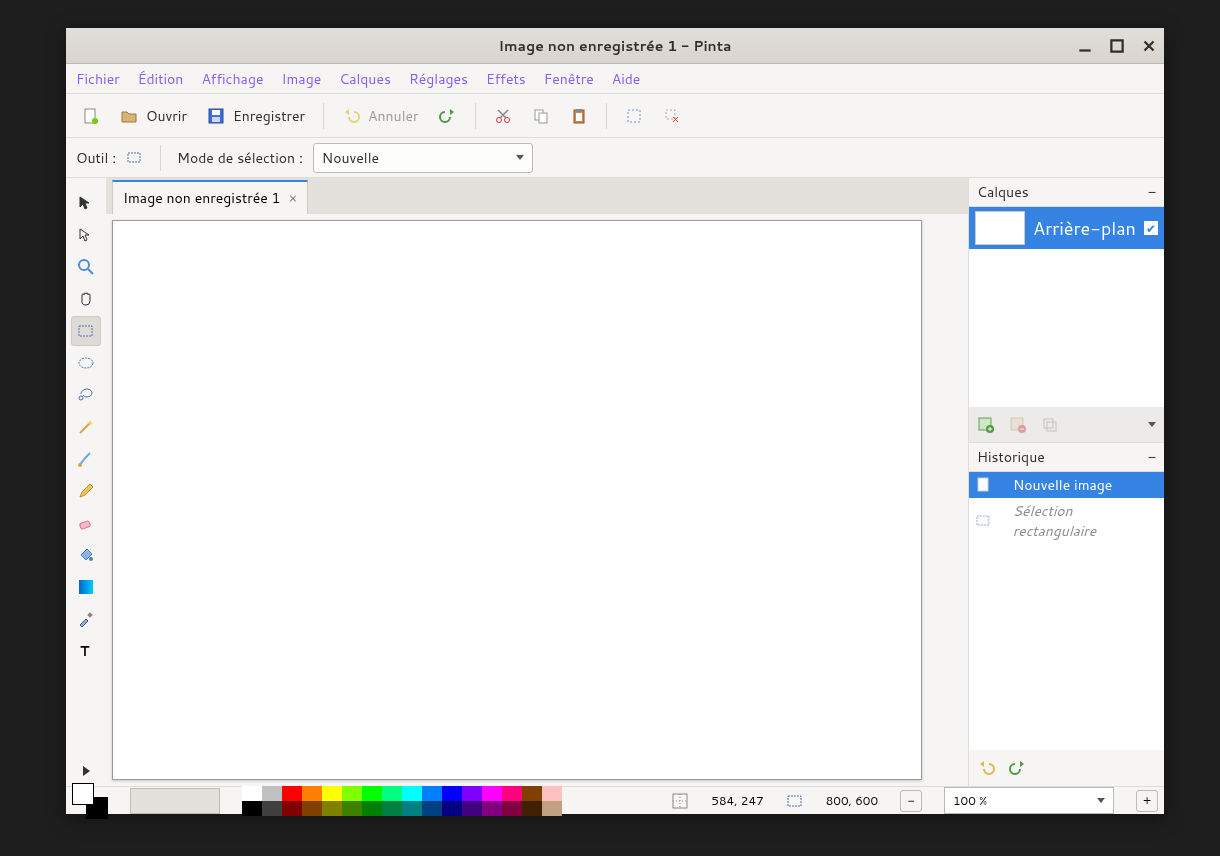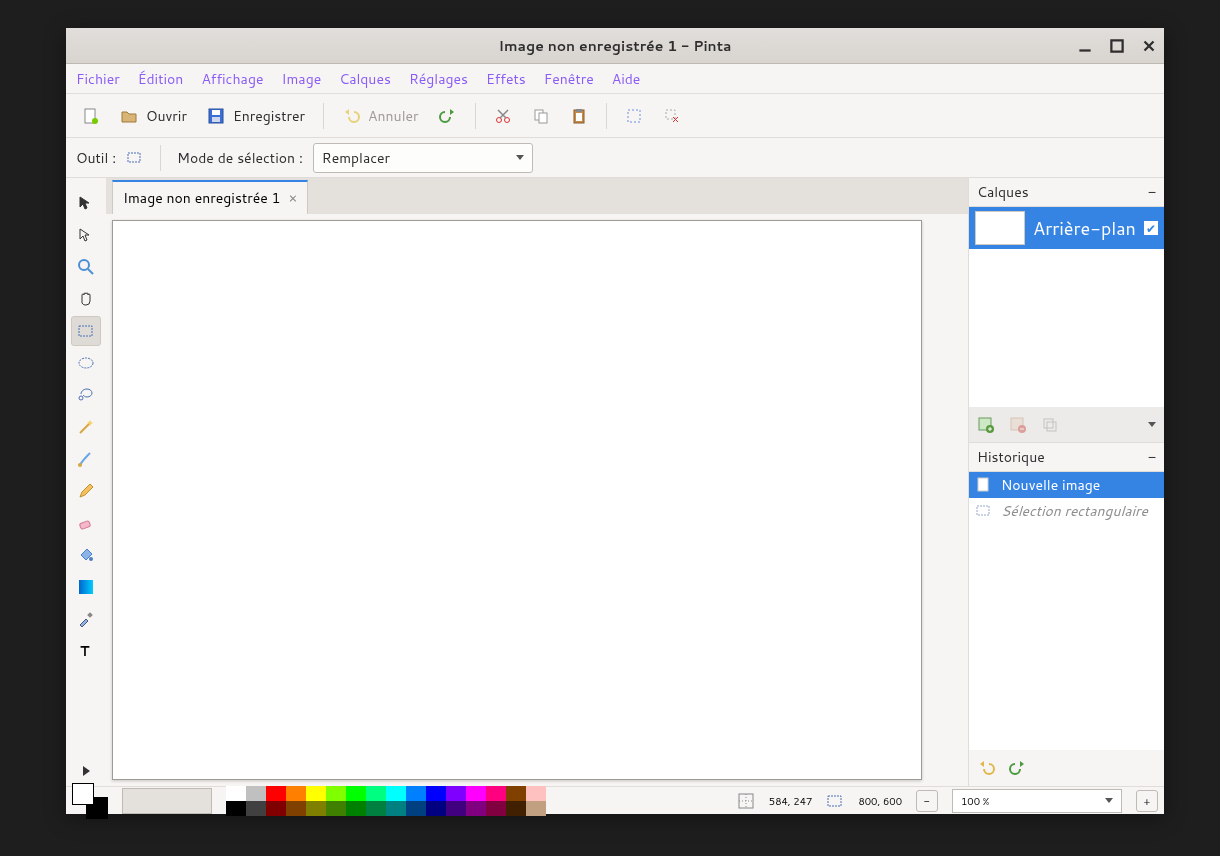--- a/index.html
+++ b/index.html
@@ -71,27 +71,27 @@
   }
   .layers-list { flex:0 0 200px; background:#fff; overflow:auto; }
   .layer-row {
     display:flex; align-items:center; background:#3584e4; color:#fff; padding:4px 6px; gap:8px;
   }
   .layer-thumb { width:50px; height:34px; background:#fff; border:1px solid #cfc9c2; }
   .layer-name { flex:1; font-size:18px; }
   .layer-chk { width:14px; height:14px; background:#fff; display:flex; align-items:center; justify-content:center; color:#3584e4; font-size:12px; }
   .panel-toolbar { height:36px; display:flex; align-items:center; gap:14px; padding:0 8px; background:#ecebe9; border-bottom:1px solid #e0ddd9;}
   .history-list { flex:1; background:#fff; overflow:auto; font-size:14px; }
-  .hist-row { display:flex; align-items:center; gap:8px; padding:3px 6px; }
+  .hist-row { display:flex; align-items:center; gap:20px; padding:3px 6px; }
   .hist-row.sel { background:#3584e4; color:#fff; }
   .hist-row.future { color:#8d8d8d; font-style:italic; }
   .hist-footer { height:36px; display:flex; align-items:center; gap:14px; padding:0 8px; }
   .statusbar {
-    height:28px; display:flex; align-items:center; padding:0 6px; gap:14px;
-    border-top:1px solid #e0ddd9; background:#f6f5f4; font-size:10px;
+    height:28px; display:flex; align-items:center; padding:0 6px; gap:22px;
+    border-top:1px solid #e0ddd9; background:#f6f5f4; font-size:12px;
   }
   .swatches { display:flex; }
   .swatch { width:20px; height:15px; }
   .swatch-row { display:flex; flex-direction:column; }
   .color-fgbg {
     width:36px; height:36px; position:relative;
   }
   .color-fg { position:absolute; left:0; top:0; width:22px; height:22px; background:#fff; border:1px solid #000; }
   .color-bg { position:absolute; right:0; bottom:0; width:22px; height:22px; background:#000; border:1px solid #000; }
   .secondary-bar { width:90px; height:26px; background:#e4e1dd; border:1px solid #c0bab4;}
@@ -213,21 +213,21 @@
   </div>
 
   <div class="tooloptions">
     <span>Outil :</span>
     <svg class="ico" viewBox="0 0 18 18">
         <rect x="2" y="4" width="12" height="9" fill="none" stroke="#4a6fb5" stroke-dasharray="2 1"></rect>
       </svg>
     <div class="tb-sep"></div>
     <span>Mode de sélection :</span>
     <div class="combo">
-      <span>Remplacer</span>
+      <span>Nouvelle</span>
       <span class="tri"></span>
     </div>
   </div>
 
   <div class="main-row">
 
     <div class="toolbox">
       <div class="tool">
           <svg class="ico" viewBox="0 0 18 18">
             <path d="M3 3l0 10 3-3 2 5 2-1-2-5 4 0z" fill="#333" stroke="#333"></path>

